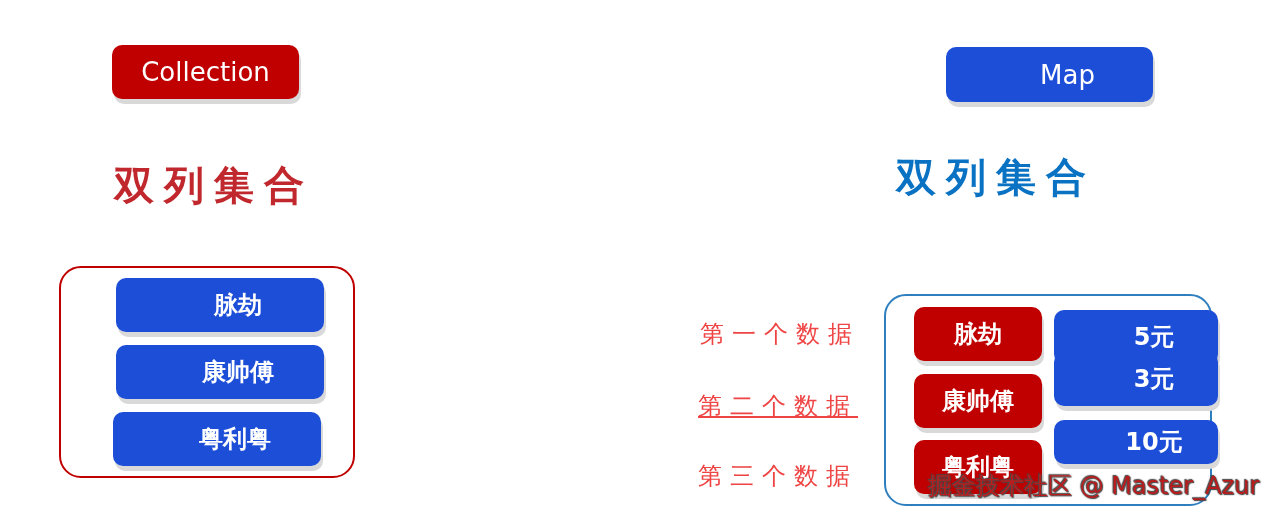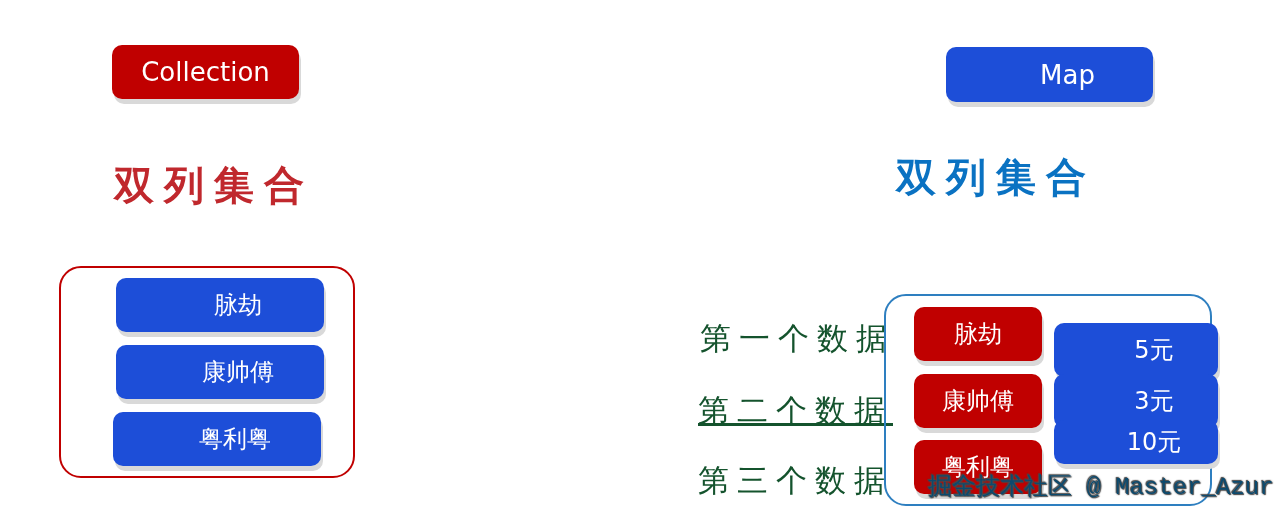--- a/index.html
+++ b/index.html
@@ -2,23 +2,23 @@
 <html><head>
 <meta charset="utf-8">
 <style>
   html,body{margin:0;padding:0;}
   body{width:1280px;height:518px;background:#ffffff;position:relative;overflow:hidden;font-family:"DejaVu Sans","Liberation Sans",sans-serif;}
   .pill{position:absolute;border-radius:10px;color:#fff;display:flex;align-items:center;justify-content:center;box-shadow:2px 5px 0 #d9d9d9;font-size:24px;}
   .red{background:#c00000;}
   .blue{background:#1d4ed8;padding-left:36px;}
   .hand{position:absolute;font-size:40px;letter-spacing:10px;font-weight:bold;}
   .frame{position:absolute;border-radius:22px;}
-  .label{position:absolute;font-size:31px;letter-spacing:8px;color:#14532d;}
-  .cell{font-size:24px;}
-  .watermark{position:absolute;left:928px;top:470px;font-size:24px;color:#0c4a6e;text-shadow:0 0 2px #555,1px 1px 1px #444,-1px -1px 1px #444;white-space:nowrap;font-family:Liberation Mono, monospace;}
+  .label{position:absolute;font-size:24px;letter-spacing:8px;color:#ef4444;}
+  .cell{font-size:24px;font-weight:bold;}
+  .watermark{position:absolute;left:928px;top:470px;font-size:24px;color:#b91c1c;text-shadow:0 0 2px #555,1px 1px 1px #444,-1px -1px 1px #444;white-space:nowrap;}
 </style>
 </head>
 <body>
 
 <div class="pill red" style="left:112px;top:45px;width:187px;height:54px;font-size:26px;">Collection</div>
 
 <div class="hand" style="left:114px;top:158px;color:#c0282d;">双列集合</div>
 
 <div class="frame" style="left:59px;top:266px;width:292px;height:208px;border:2px solid #c00000;"></div>
 
@@ -30,21 +30,21 @@
 
 <div class="hand" style="left:896px;top:150px;color:#0a72c2;">双列集合</div>
 
 <div class="label" style="left:700px;top:318px;">第一个数据</div>
 <div class="label" style="left:698px;top:390px;text-decoration:underline;">第二个数据</div>
 <div class="label" style="left:698px;top:460px;">第三个数据</div>
 
 <div class="frame" style="left:884px;top:294px;width:324px;height:208px;border:2px solid #2e7fc0;"></div>
 
 <div class="pill red cell" style="left:914px;top:307px;width:128px;height:54px;">脉劫</div>
-<div class="pill blue cell" style="left:1054px;top:323px;width:128px;height:54px;">5元</div>
+<div class="pill blue cell" style="left:1054px;top:310px;width:128px;height:54px;">5元</div>
 
 <div class="pill red cell" style="left:914px;top:374px;width:128px;height:54px;">康帅傅</div>
-<div class="pill blue cell" style="left:1054px;top:374px;width:128px;height:54px;">3元</div>
+<div class="pill blue cell" style="left:1054px;top:352px;width:128px;height:54px;">3元</div>
 
 <div class="pill red cell" style="left:914px;top:440px;width:128px;height:54px;">粤利粤</div>
 <div class="pill blue cell" style="left:1054px;top:420px;width:128px;height:44px;">10元</div>
 
 <div class="watermark">掘金技术社区 @ Master_Azur</div>
 
 </body></html>

